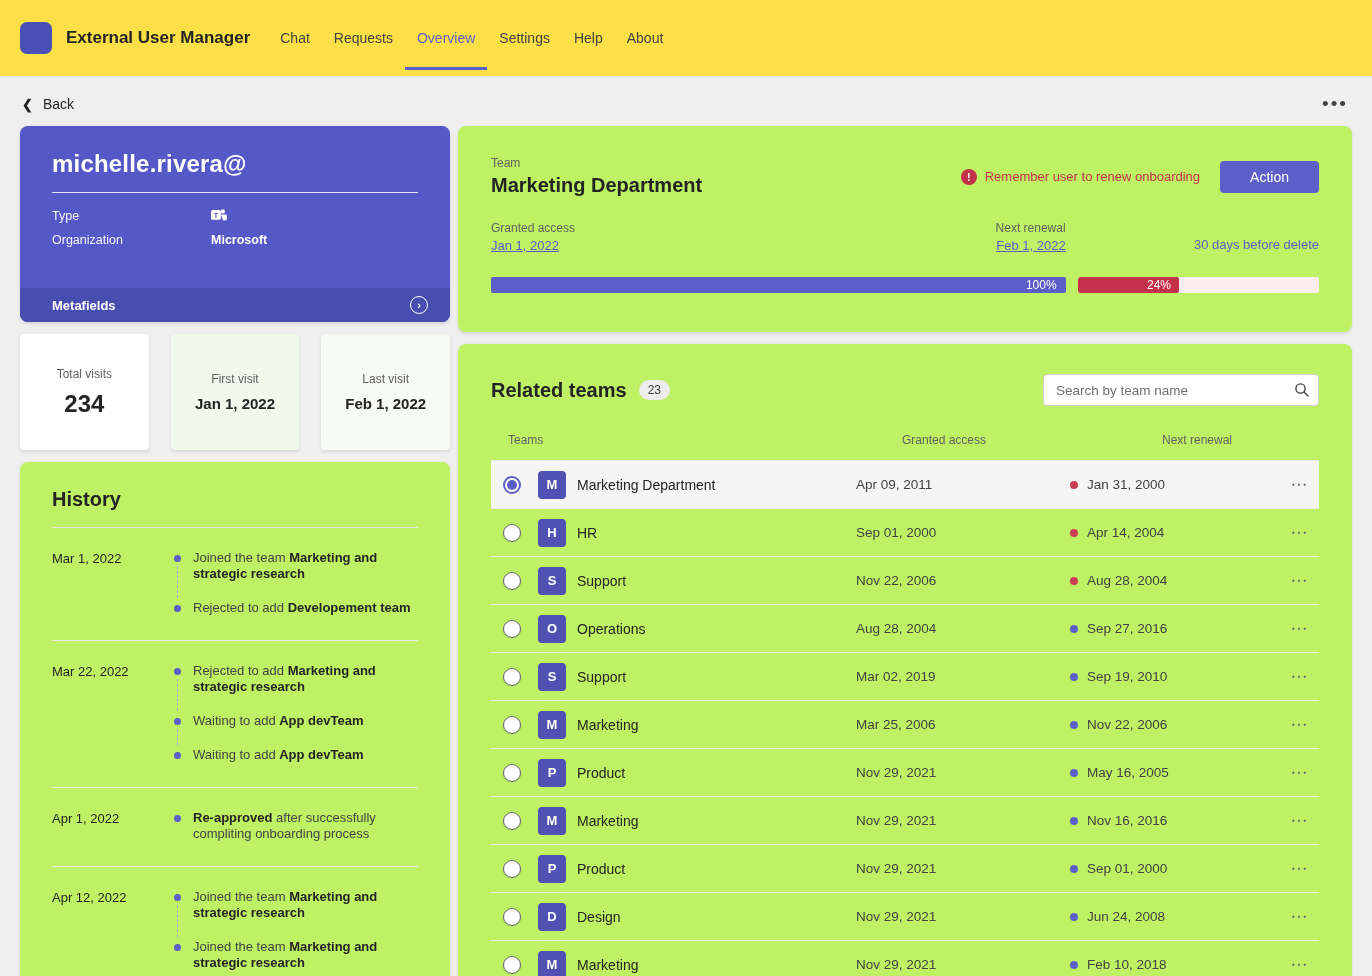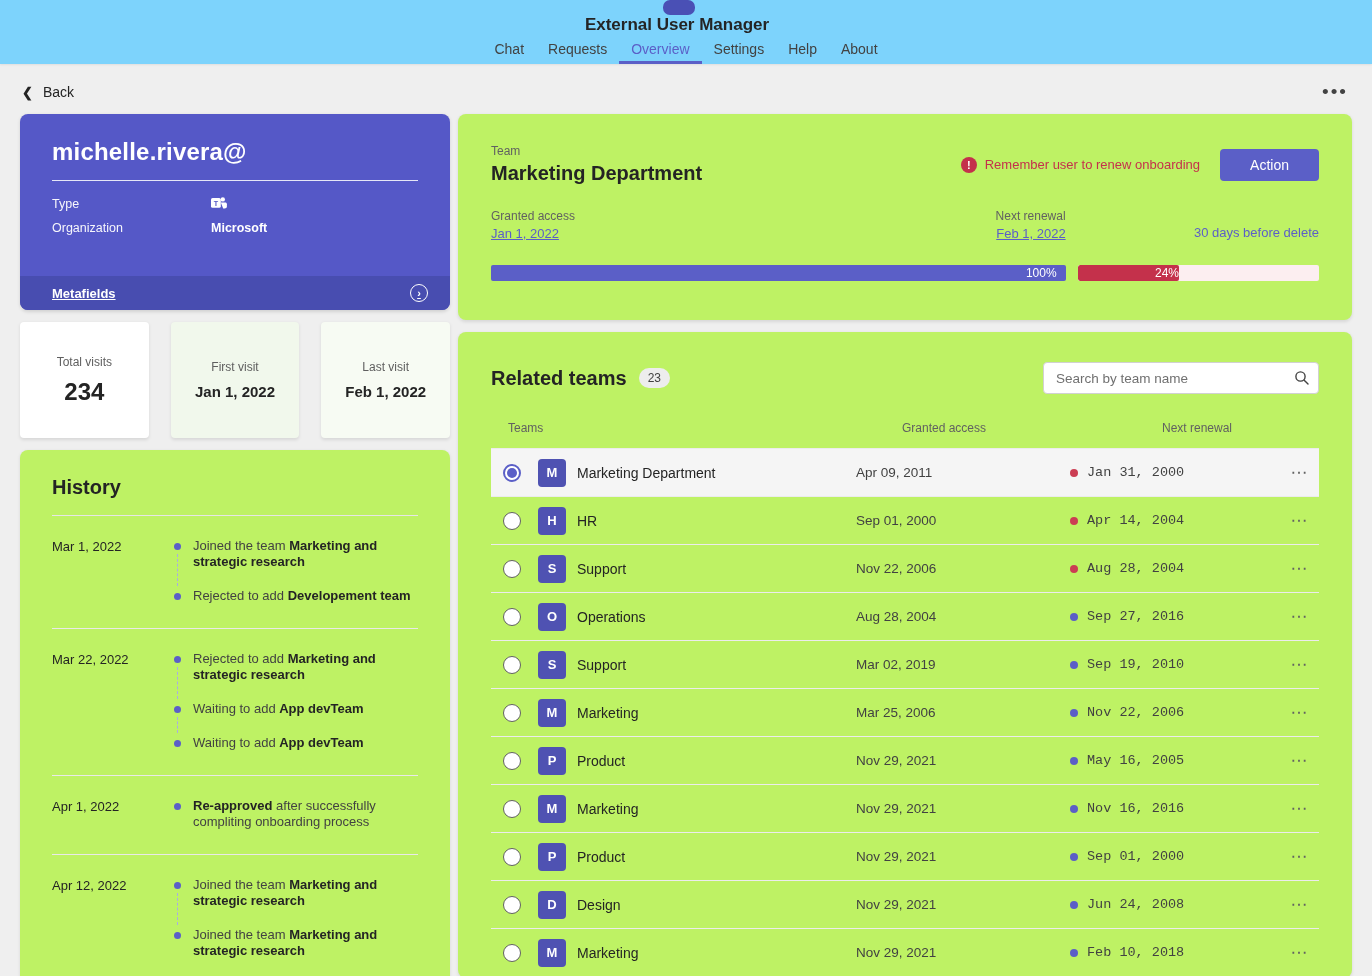--- a/index.html
+++ b/index.html
@@ -1,21 +1,21 @@
 <!DOCTYPE html>
 <html><head>
 <meta charset="utf-8">
 <style>
   * { margin:0; padding:0; box-sizing:border-box; }
   html,body { width:1372px; height:976px; overflow:hidden; background:#efefef;
     font-family:"Liberation Sans",sans-serif; color:#242424; }
 
   
-  .navbar { height:64px; background:#7dd3fc; display:flex; align-items:center;
-    padding:0 20px; box-shadow:0 1px 2px rgba(0,0,0,.07); position:relative; z-index:5;flex-direction:column; }
+  .navbar { height:76px; background:#fde047; display:flex; align-items:center;
+    padding:0 20px; box-shadow:0 1px 2px rgba(0,0,0,.07); position:relative; z-index:5; }
   .logo { width:32px; height:32px; border-radius:7px; background:#4a50b5; margin-right:14px; }
   .brand { font-size:17px; font-weight:700; margin-right:18px; white-space:nowrap; }
   .top-nav { display:flex; height:64px; }
   .nav-item { display:flex; align-items:center; padding:3px 12px 0; font-size:14px;
     color:#424242; border-bottom:3px solid transparent; cursor:pointer; white-space:nowrap; }
   .nav-item.active { color:#5b5fc7; border-bottom-color:#5b5fc7; }
 
   
   .back-row { display:flex; align-items:center; justify-content:space-between; padding:20px 24px 14px 22px; }
   .back { display:flex; align-items:center; gap:10px; font-size:14px; cursor:pointer; }
@@ -31,21 +31,21 @@
   
   .profile-card { background:#5558c7; border-radius:8px; color:#fff; height:196px;
     display:flex; flex-direction:column; overflow:hidden; box-shadow:0 1.6px 3.6px rgba(0,0,0,.12); }
   .profile-inner { padding:24px 32px 0; }
   .username { font-size:24px; font-weight:600; letter-spacing:.2px; }
   .profile-divider { border-bottom:1px solid rgba(255,255,255,.85); margin:14px 0 11px; }
   .pfield { display:flex; font-size:12.5px; height:24px; align-items:center; }
   .pfield-label { width:159px; opacity:.95; }
   .pfield-value { font-weight:700; }
   .metafields-bar { margin-top:auto; background:#484db0; height:34px; display:flex;
-    align-items:center; justify-content:space-between; padding:0 22px 0 32px; cursor:pointer;text-decoration:underline; }
+    align-items:center; justify-content:space-between; padding:0 22px 0 32px; cursor:pointer; }
   .metafields-label { font-size:13px; font-weight:700; }
   .chev-circle { width:18px; height:18px; border:1.5px solid #fff; border-radius:50%;
     display:flex; align-items:center; justify-content:center; font-size:11px; font-weight:700; padding-bottom:1px; }
 
   
   .stats-row { display:flex; gap:22px; }
   .stat-card { flex:1; height:116px; display:flex; flex-direction:column; align-items:center;
     justify-content:center; gap:9px; background:#fff; border-radius:4px; box-shadow:0 1.6px 3.6px rgba(0,0,0,.1); }
   .stat-card.green { background:#f1f8ec; }
   .stat-card.green-light { background:#f7fbf3; }
@@ -83,21 +83,21 @@
   .renewal-left { width:69.4%; display:flex; justify-content:space-between; align-items:flex-end; }
   .ra-label { font-size:12px; color:#616161; margin-bottom:3px; }
   .ra-date { font-size:13px; color:#5b5fc7; text-decoration:underline; cursor:pointer; }
   .next-block { text-align:right; }
   .delete-note { flex:1; text-align:right; font-size:13px; color:#5b5fc7; padding-bottom:1px; }
   .progress-row { display:flex; gap:12px; margin-top:24px; height:16px; }
   .bar-primary { width:69.4%; background:#5b5fc7; border-radius:2px; display:flex; align-items:center;
     justify-content:flex-end; color:#fff; font-size:12px; padding-right:9px; }
   .bar-secondary-track { flex:1; background:#fceef0; border-radius:2px; display:flex; overflow:hidden; }
   .bar-secondary { width:42%; background:#c4314b; border-radius:2px; display:flex; align-items:center;
-    justify-content:flex-end; color:#fff; font-size:12px; }
+    justify-content:flex-end; color:#fff; font-size:12px; padding-right:8px; }
 
   
   .related-card { padding:30px 33px 0; min-height:646px; }
   .related-head { display:flex; align-items:center; }
   .related-title { font-size:20px; font-weight:700; }
   .count-badge { margin-left:12px; background:#ededed; color:#424242; font-size:12px;
     border-radius:10px; padding:3px 9px; }
   .search-wrap { margin-left:auto; position:relative; width:276px; }
   .search-input { width:100%; height:32px; border:1px solid #d1d1d1; border-radius:4px;
     padding:0 34px 0 12px; font-size:13.5px; font-family:inherit; color:#242424; background:#fff; }
@@ -111,21 +111,21 @@
   .team-row.selected { background:#f5f5f5; }
   .row-left { display:flex; align-items:center; padding-left:12px; }
   .radio { width:18px; height:18px; border:1px solid #616161; border-radius:50%;
     flex:0 0 18px; background:#fff; position:relative; }
   .radio.checked { border:2px solid #5b5fc7; }
   .radio.checked::after { content:''; position:absolute; inset:2px; background:#5b5fc7; border-radius:50%; }
   .avatar { width:28px; height:28px; border-radius:4px; background:#4f52b2; color:#fff;
     display:flex; align-items:center; justify-content:center; font-size:13px; font-weight:700;
     margin:0 11px 0 17px; flex:0 0 28px; }
   .team-name { font-size:14px; color:#242424; }
-  .renewal-cell { display:flex; align-items:center; gap:9px;font-family:Liberation Mono, monospace; }
+  .renewal-cell { display:flex; align-items:center; gap:9px; }
   .dot { width:8px; height:8px; border-radius:50%; flex:0 0 8px; }
   .dot.red { background:#cb3d53; }
   .dot.purple { background:#5b5fc7; }
   .row-more { text-align:center; color:#616161; font-size:17px; cursor:pointer; }
 </style>
 </head>
 <body>
 
 <div class="navbar">
   <div class="logo"></div>

